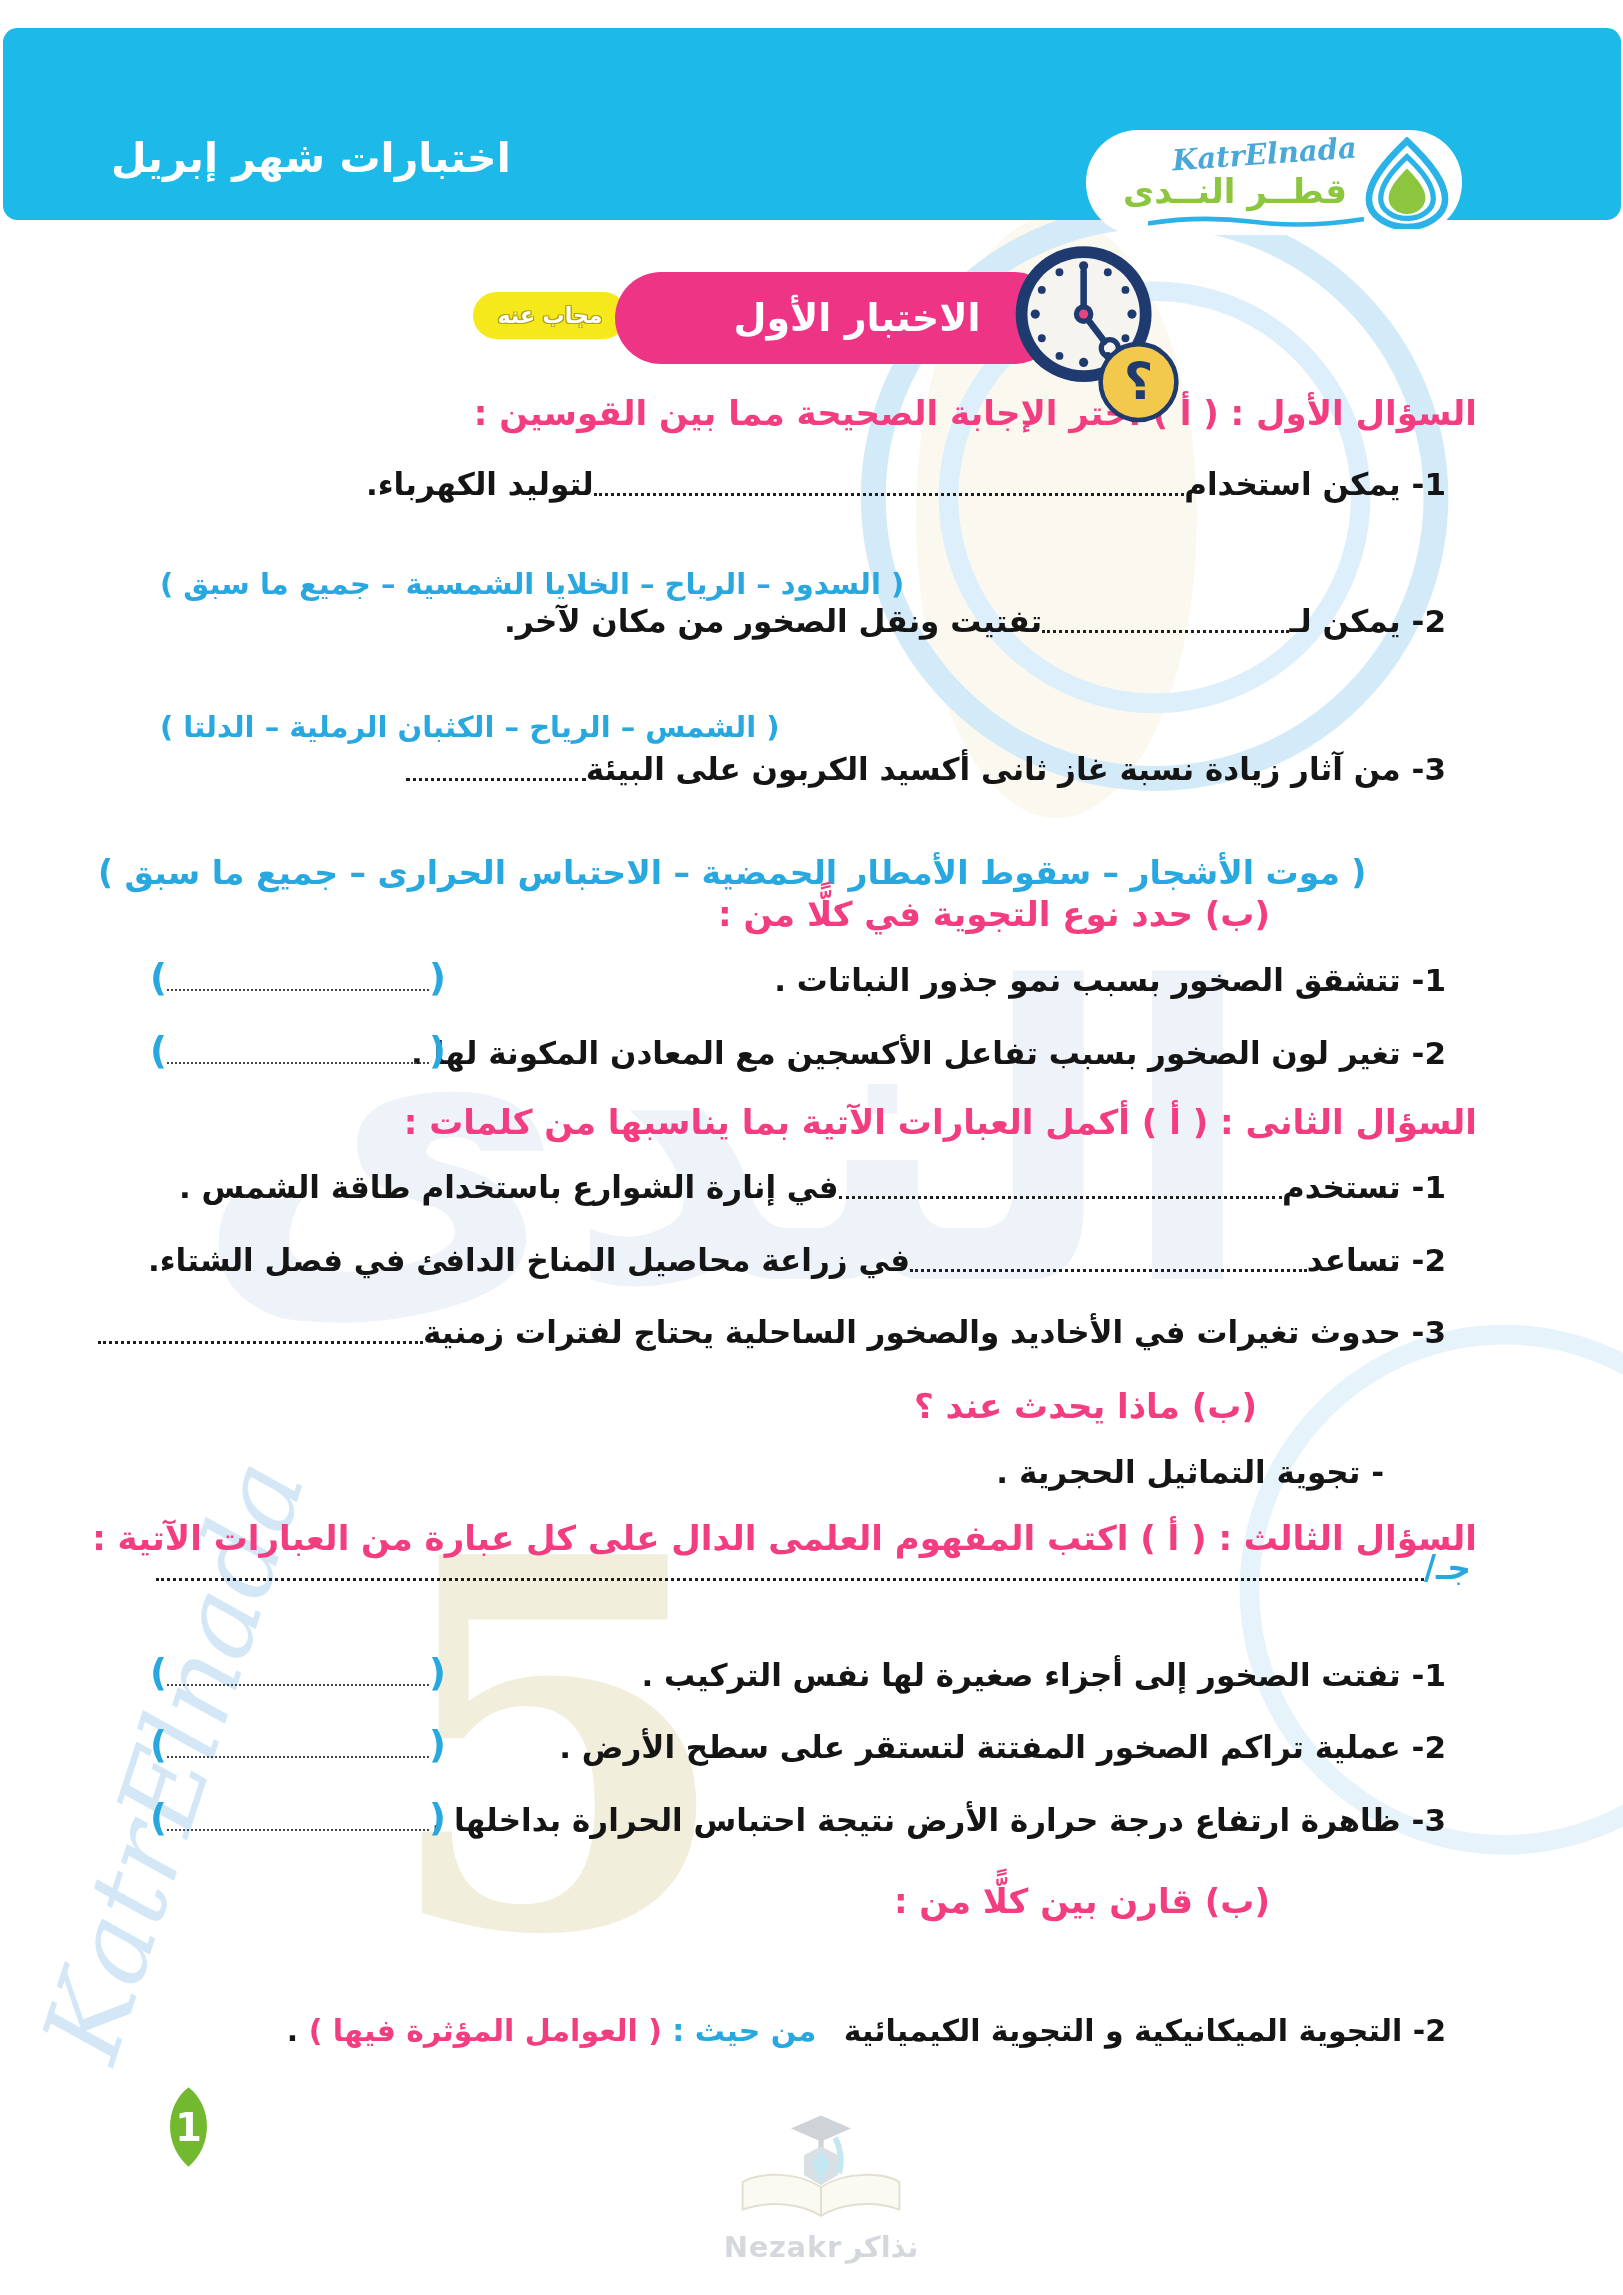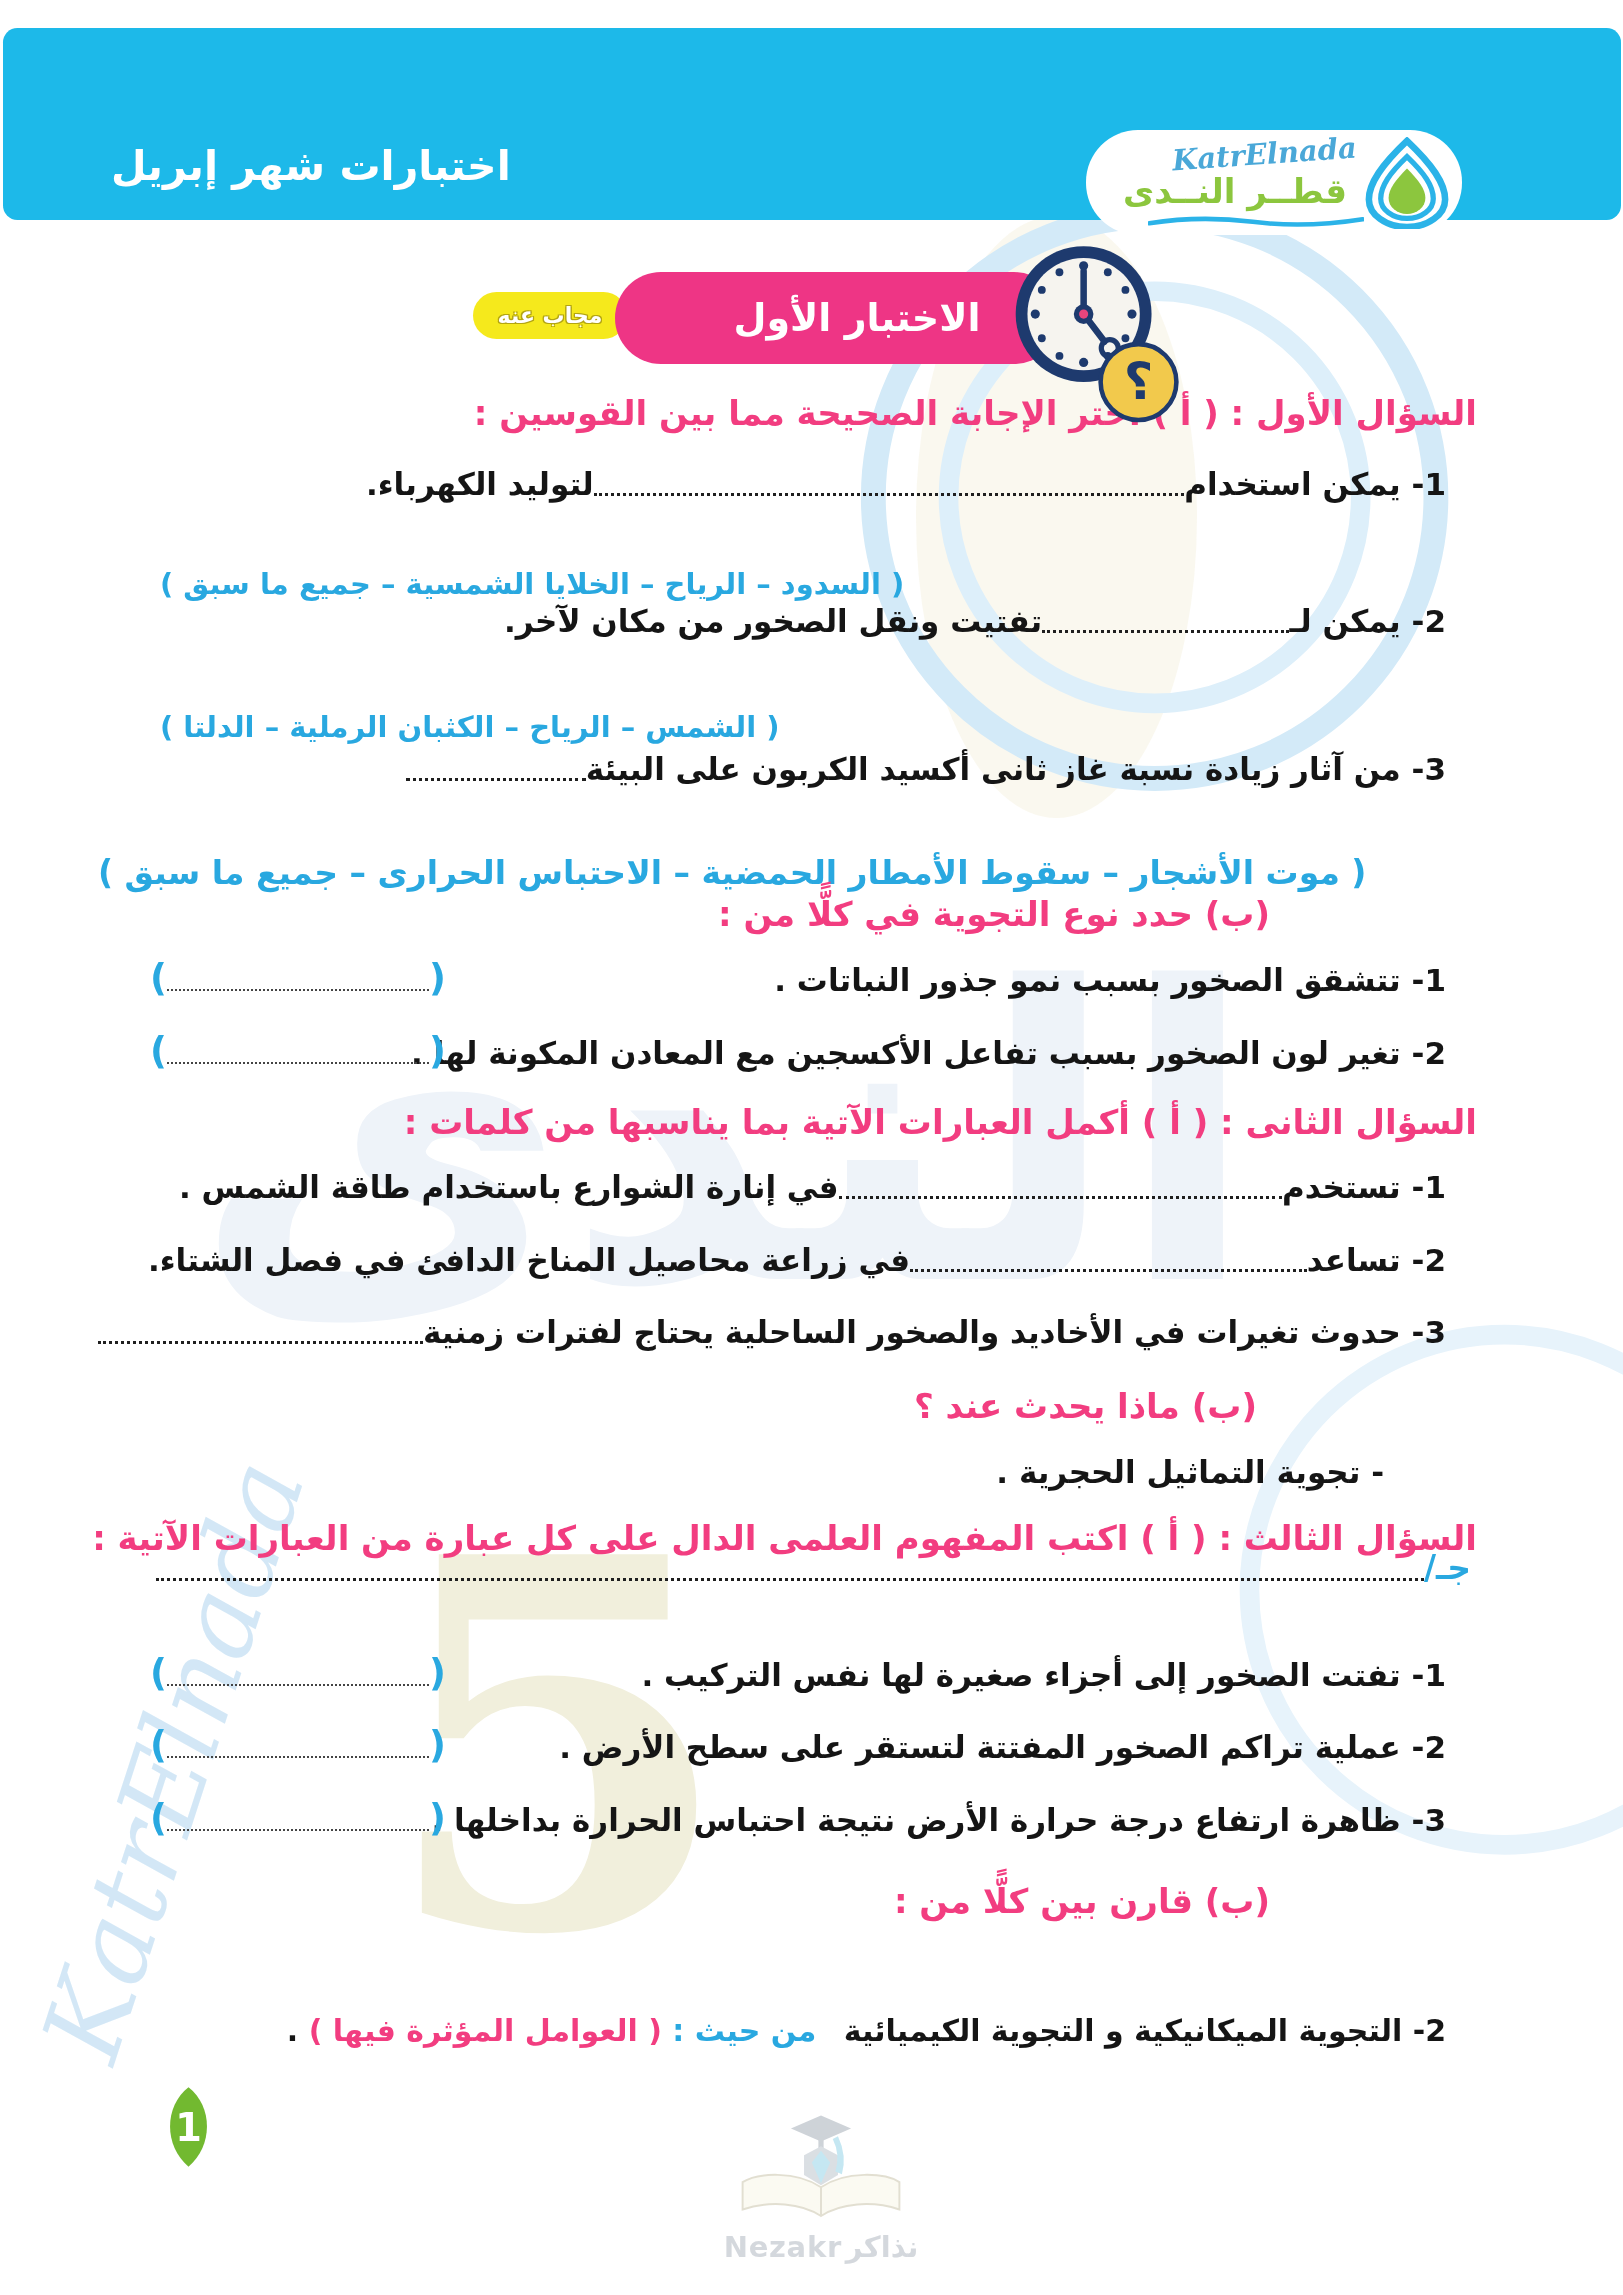--- a/index.html
+++ b/index.html
@@ -12,21 +12,21 @@
   .wm-rings{left:0;top:0;width:1623px;height:2295px;}
   .wm-blob{left:916px;top:216px;width:281px;height:602px;border-radius:50%;background:#f6f3e2;opacity:.55;}
   .wm-arabic{right:366px;top:936px;font-size:406px;color:#eef3f9;line-height:1;}
   .wm-five{left:380px;top:1492px;font-size:510px;color:#f1efdc;line-height:1;font-family:"DejaVu Serif",serif;}
   .wm-script{
     left:137px;top:1950px;font-family:"DejaVu Serif",serif;font-style:italic;font-weight:normal;
     font-size:108px;color:#c9e2f4;opacity:.8;transform:rotate(-72deg);transform-origin:left bottom;white-space:nowrap;
   }
   
   .topbar{position:absolute;left:2.6px;top:27.5px;width:1618px;height:192px;background:#1db9e9;border-radius:14.4px;z-index:1;}
-  .topbar-title{position:absolute;left:111px;top:134px;font-size:41px;color:#ffffff;z-index:2;margin-top:8px;}
+  .topbar-title{position:absolute;left:111px;top:134px;font-size:41px;color:#ffffff;z-index:2;}
   .logo-pill{position:absolute;left:1086px;top:130px;width:376px;height:105px;background:#ffffff;border-radius:52px;z-index:3;}
   .logo-latin{position:absolute;right:105px;top:6.5px;font-family:"DejaVu Serif",serif;font-style:italic;font-size:29px;color:#4aa8d8;transform:rotate(-4deg);}
   .logo-arabic{position:absolute;right:115px;top:41px;font-size:34px;color:#8cc63e;direction:rtl;}
   .logo-wave{position:absolute;right:98px;top:84px;width:216px;height:14.4px;}
   .logo-drop{position:absolute;right:9.2px;top:6.5px;width:92px;height:92px;}
   
   .badge-yellow{position:absolute;left:473px;top:292px;width:154px;height:47px;background:#f5e91c;border-radius:25px;z-index:2;
     display:flex;align-items:center;justify-content:center;font-size:22px;color:#ffffff;
     text-shadow:1.3px 1.3px 0 #b3a512,-1.3px -1.3px 0 #b3a512,1.3px -1.3px 0 #b3a512,-1.3px 1.3px 0 #b3a512;}
   .badge-pink{position:absolute;left:615px;top:272px;width:445px;height:92px;background:#ee3585;border-radius:47px;z-index:3;

